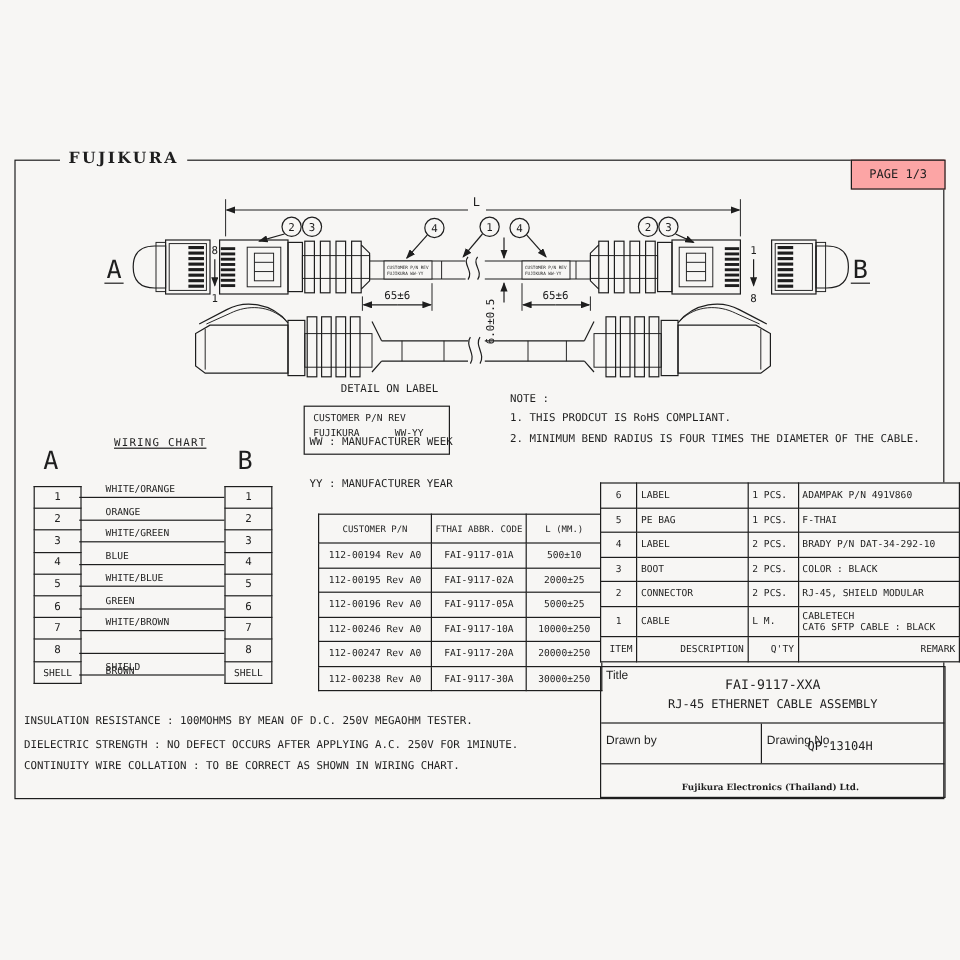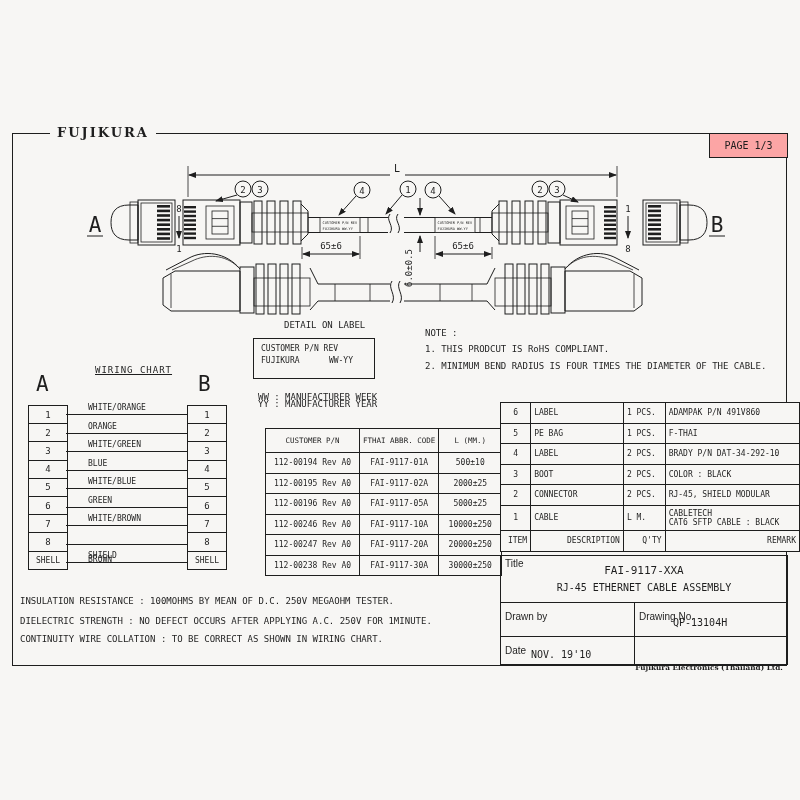--- a/index.html
+++ b/index.html
@@ -36,21 +36,21 @@
   #detail-heading{left:256px;top:320px;font-size:9px;padding-left:28px;}
   #detail-box{
     left:253px;top:338px;width:113px;height:35px;border:1.5px solid #1e1e1e;
     font-size:8px;padding:4px 0 0 7px;line-height:12px;
   }
   #detail-box .l2{display:flex;width:92px;justify-content:space-between;}
 
   
   #note-heading{left:425px;top:328px;font-size:9px;}
   .note-item{font-size:9px;}
-  #ww-line{left:258px;top:392px;font-size:9px;}
+  #ww-line{left:258px;top:364px;font-size:9px;}
   #yy-line{left:258px;top:399px;font-size:9px;}
 
   
   #wiring-title{left:95px;top:365px;font-size:9px;text-decoration:underline;letter-spacing:1px;}
   .big-letter{font-size:21px;font-family:"DejaVu Sans Mono",monospace;}
   .ladder{border-collapse:collapse;table-layout:fixed;}
   .ladder td{
     border:1.3px solid #1e1e1e;width:38px;height:17.2px;
     text-align:center;font-size:9px;font-family:"DejaVu Sans Mono",monospace;padding:0;
   }
@@ -83,21 +83,21 @@
   .tb-label{font-size:10px;font-family:"Liberation Sans",sans-serif;color:#1e1e1e;}
   #tb-title-row{height:46px;border-bottom:1.3px solid #1e1e1e;position:relative;}
   #tb-title-row .t1{position:absolute;left:0;right:0;top:8px;text-align:center;font-size:11px;}
   #tb-title-row .t2{position:absolute;left:0;right:0;top:26px;text-align:center;font-size:10px;}
   #tb-mid-row{height:33px;border-bottom:1.3px solid #1e1e1e;display:flex;}
   #tb-date-row{flex:1;display:flex;}
   .tb-left{width:134px;border-right:1.3px solid #1e1e1e;padding:2px 0 0 4px;box-sizing:border-box;position:relative;}
   .tb-right{flex:1;padding:2px 0 0 4px;box-sizing:border-box;position:relative;}
   .tb-value{position:absolute;font-size:10px;}
   #company{
-    position:absolute;left:0;right:4px;top:26px;text-align:center;
+    position:absolute;left:0;right:4px;top:14px;text-align:center;
     font-family:"DejaVu Serif",serif;font-weight:bold;font-size:7.3px;white-space:nowrap;
   }
 
   .footnote{left:20px;font-size:9px;}
 </style>
 </head>
 <body>
 
 <div class="abs" id="frame"></div>
 <div class="abs" id="logo">FUJIKURA</div>
@@ -468,24 +468,20 @@
   <div id="tb-mid-row">
     <div class="tb-left">
       <span class="tb-label">Drawn by</span>
     </div>
     <div class="tb-right">
       <span class="tb-label">Drawing No.</span>
       <span class="tb-value mono" style="left:38px;top:14px;">QP-13104H</span>
     </div>
   </div>
   <div id="tb-date-row">
-    <div class="tb-left">
-      <span class="tb-label">Date</span>
-      <span class="tb-value mono" style="left:30px;top:12px;">NOV. 19'10</span>
-    </div>
     <div class="tb-right">
       <div id="company">Fujikura Electronics (Thailand) Ltd.</div>
     </div>
   </div>
 </div>
 
 <div class="abs cad footnote" style="top:596px;">INSULATION RESISTANCE : 100MOHMS BY MEAN OF D.C. 250V MEGAOHM TESTER.</div>
 <div class="abs cad footnote" style="top:616px;">DIELECTRIC STRENGTH : NO DEFECT OCCURS AFTER APPLYING A.C. 250V FOR 1MINUTE.</div>
 <div class="abs cad footnote" style="top:634px;">CONTINUITY WIRE COLLATION : TO BE CORRECT AS SHOWN IN WIRING CHART.</div>
 

